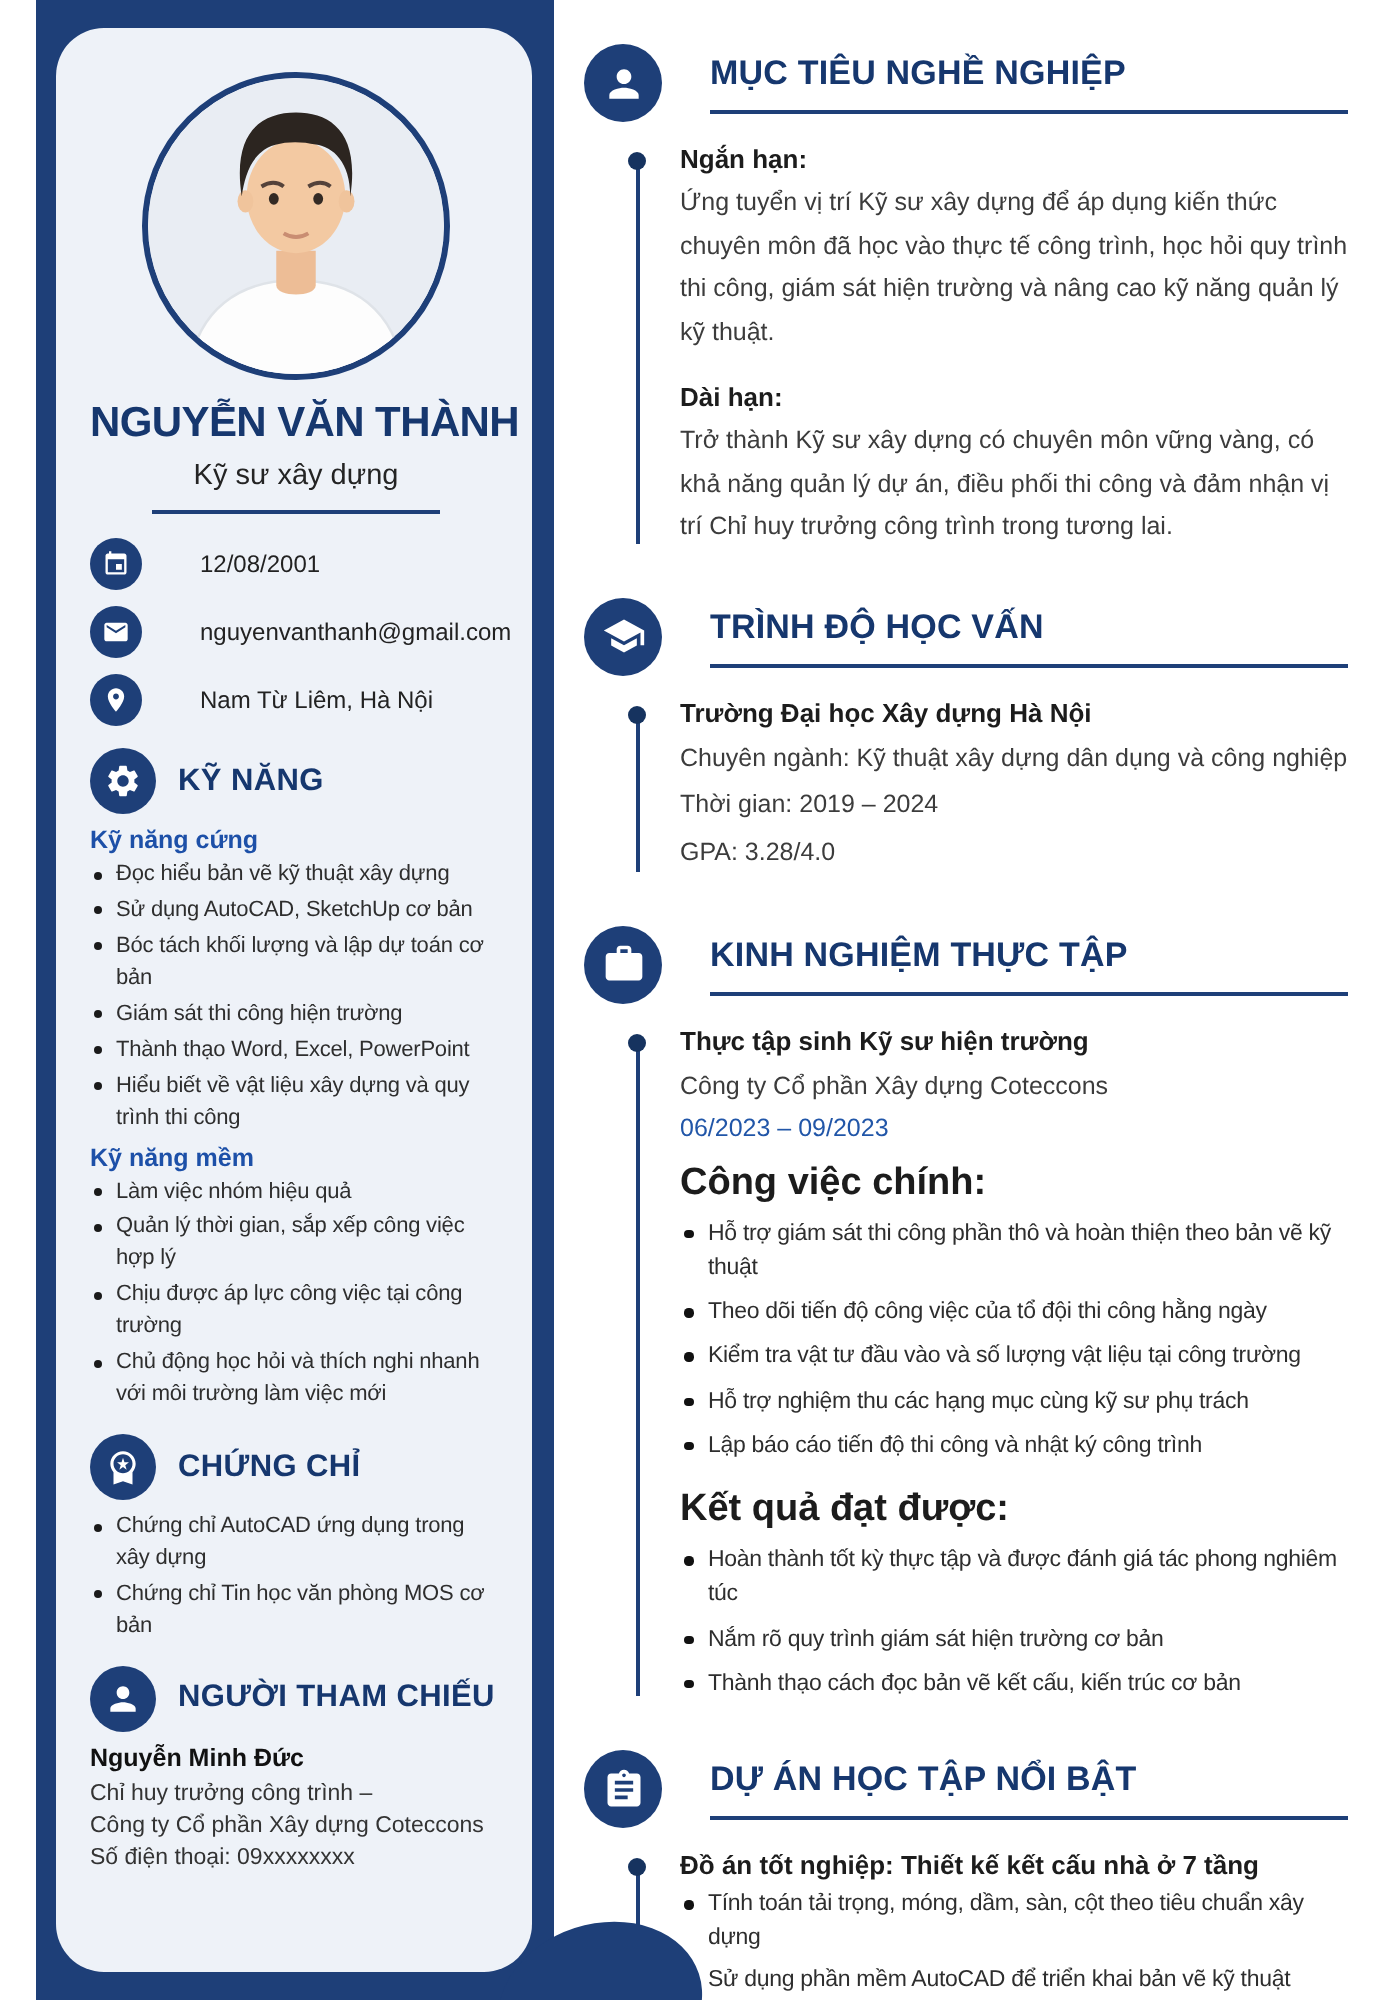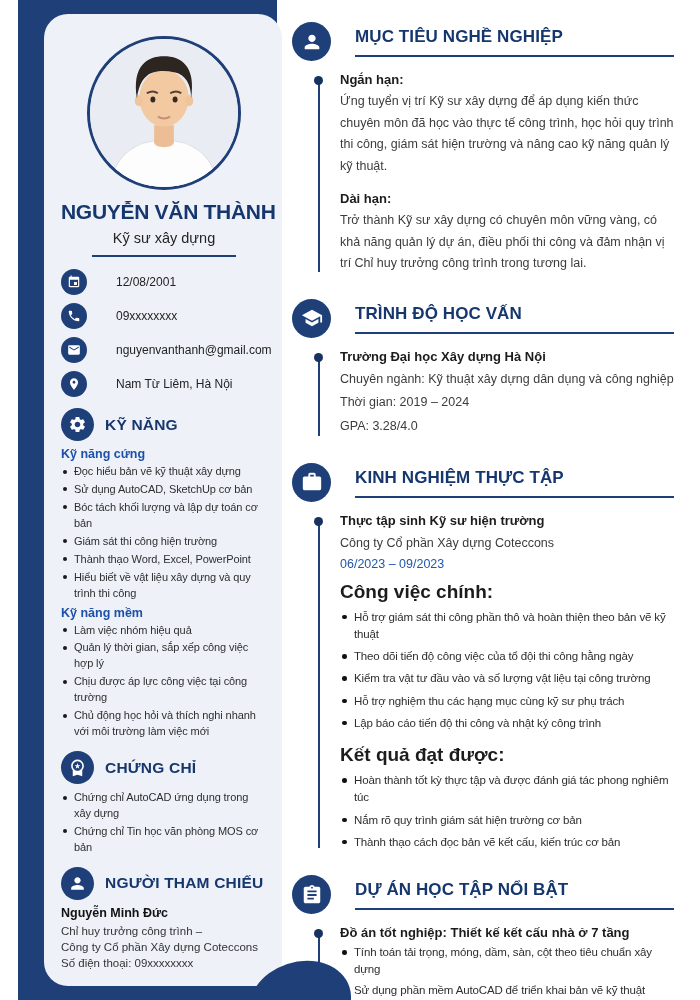--- a/index.html
+++ b/index.html
@@ -6,21 +6,21 @@
     --navy:#1e3f78; --title:#16376e; --accent:#2156a8; --card:#eef2f8;
     --text:#2e2e2e; --body:#3c3c3c;
   }
   *{box-sizing:border-box;margin:0;padding:0}
   html,body{width:700px;height:1000px}
   body{font-family:"Liberation Sans","DejaVu Sans",sans-serif;background:#fff;position:relative;overflow:hidden}
   .page{position:relative;width:700px;height:1000px;background:#fff;overflow:hidden}
 
   
   .side-band{position:absolute;left:18px;top:0;width:259px;height:1000px;background:var(--navy)}
-  .side-card{position:absolute;left:44px;top:14px;width:238px;height:972px;background:var(--card);
+  .side-card{position:absolute;left:28px;top:14px;width:238px;height:972px;background:var(--card);
              border-radius:24px;padding:18px 15px 0 17px}
   .photo{width:154px;height:154px;margin:4px auto 10px;border-radius:50%;border:3px solid var(--navy);
          overflow:hidden;background:#e9edf3}
   .photo svg{display:block;width:100%;height:100%}
   h1.name{font-size:21px;font-weight:700;color:var(--title);text-align:center;letter-spacing:-.3px;white-space:nowrap}
   .job{font-size:14.5px;color:#242424;text-align:center;margin-top:6px}
   .divider{width:70%;height:2px;background:var(--navy);margin:9px auto 12px}
 
   ul.contact{list-style:none}
   ul.contact li{display:flex;align-items:center;gap:29px;margin-bottom:8px}
@@ -112,28 +112,20 @@
         <span class="cicon">
           <svg viewBox="0 0 24 24">
               <path d="M17 12h-5v5h5v-5zM16 1v2H8V1H6v2H5c-1.11 0-1.99.9-1.99 2L3 19c0 1.1.89 2 2 2h14c1.1 0 2-.9 2-2V5c0-1.1-.9-2-2-2h-1V3h-2zm3 18H5V8h14v11z"></path>
             </svg>
         </span>
         <span class="ctext">12/08/2001</span>
       </li>
       <li>
         <span class="cicon">
           <svg viewBox="0 0 24 24">
-              <path d="M6.62 10.79c1.44 2.83 3.76 5.14 6.59 6.59l2.2-2.2c.27-.27.67-.36 1.02-.24 1.12.37 2.33.57 3.57.57.55 0 1 .45 1 1V20c0 .55-.45 1-1 1-9.39 0-17-7.61-17-17 0-.55.45-1 1-1h3.5c.55 0 1 .45 1 1 0 1.25.2 2.45.57 3.57.11.35.03.74-.25 1.02l-2.2 2.2z"></path>
-            </svg>
-        </span>
-        <span class="ctext">09xxxxxxxx</span>
-      </li>
-      <li>
-        <span class="cicon">
-          <svg viewBox="0 0 24 24">
               <path d="M20 4H4c-1.1 0-1.99.9-1.99 2L2 18c0 1.1.9 2 2 2h16c1.1 0 2-.9 2-2V6c0-1.1-.9-2-2-2zm0 4l-8 5-8-5V6l8 5 8-5v2z"></path>
             </svg>
         </span>
         <span class="ctext">nguyenvanthanh@gmail.com</span>
       </li>
       <li>
         <span class="cicon">
           <svg viewBox="0 0 24 24">
               <path d="M12 2C8.13 2 5 5.13 5 9c0 5.25 7 13 7 13s7-7.75 7-13c0-3.87-3.13-7-7-7zm0 9.5c-1.38 0-2.5-1.12-2.5-2.5s1.12-2.5 2.5-2.5 2.5 1.12 2.5 2.5-1.12 2.5-2.5 2.5z"></path>
             </svg>

